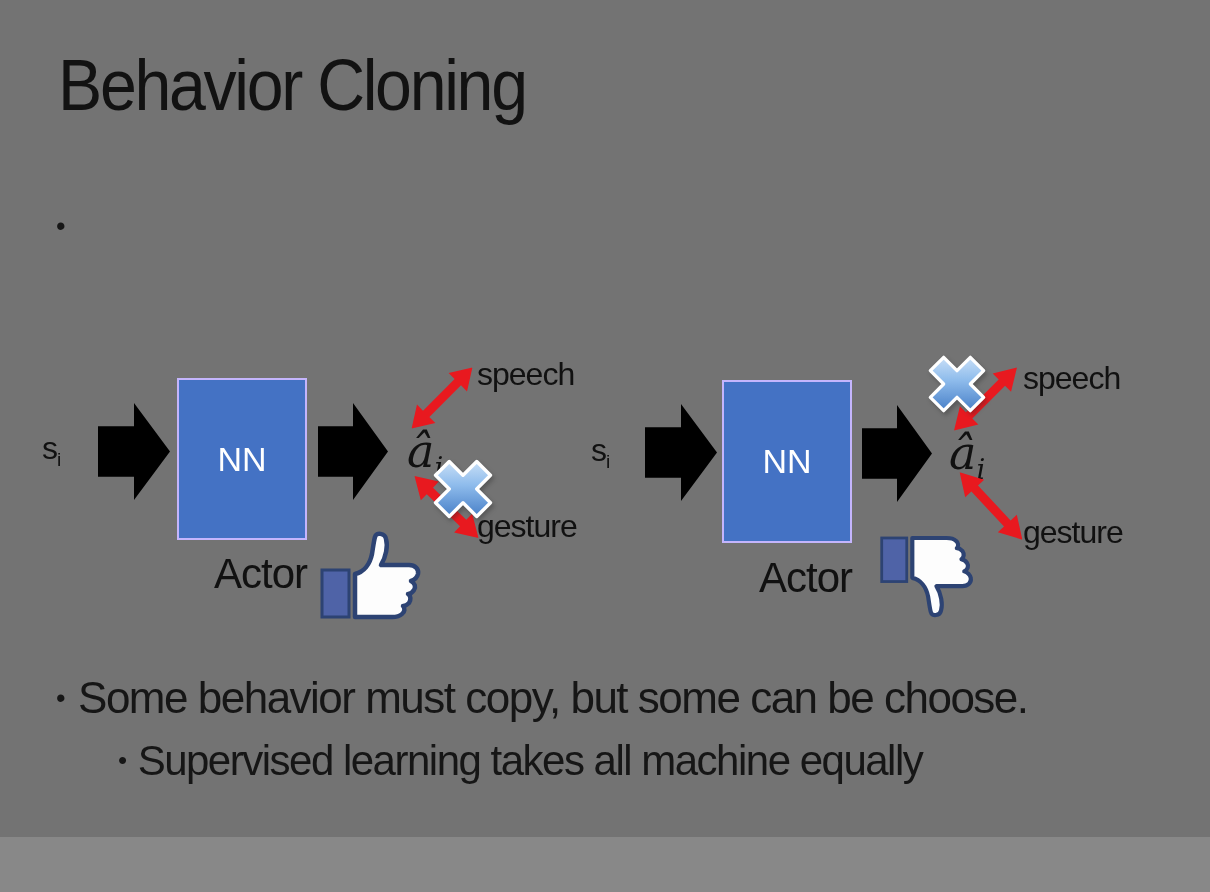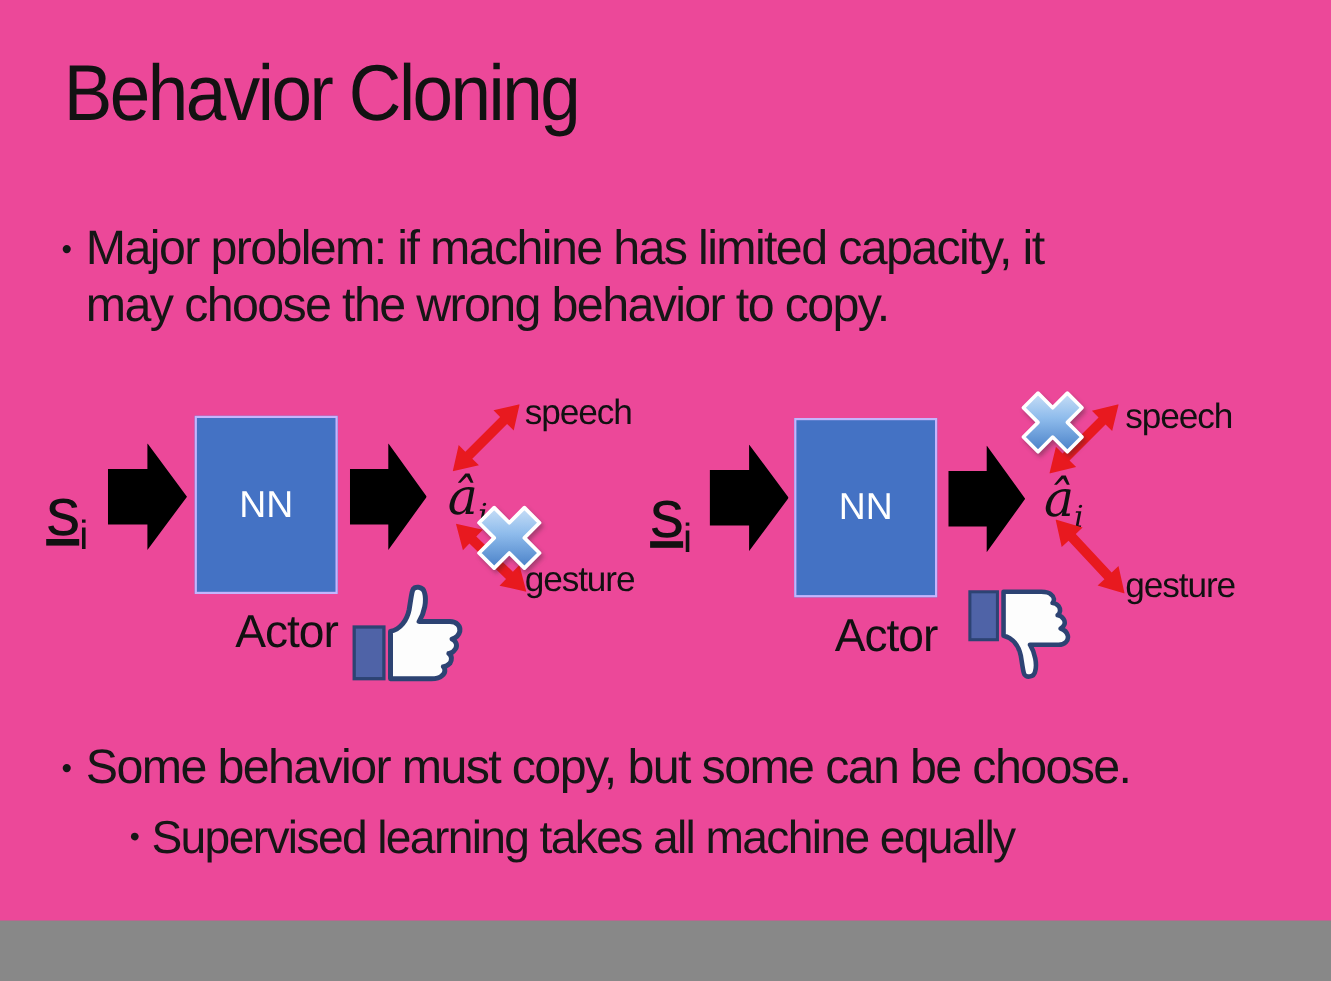--- a/index.html
+++ b/index.html
@@ -1,34 +1,34 @@
 <!DOCTYPE html>
 <html><head>
 <meta charset="utf-8">
 <style>
   html,body{margin:0;padding:0;background:#888;}
   .slide{
-    position:relative;width:1210px;height:837px;background:#ec4899;
+    position:relative;width:1210px;height:837px;background:#737373;
     overflow:hidden;font-family:"Liberation Sans",sans-serif;color:#111;
   }
   
   .title{
     position:absolute;left:58px;top:44px;font-size:72px;letter-spacing:-2.5px;
     font-weight:400;color:#121212;transform:scaleX(.92);transform-origin:left top;
     white-space:nowrap;
   }
   .bullet{position:absolute;display:flex;align-items:flex-start;letter-spacing:-1.5px;color:#161616;}
   .bullet .marker{flex:0 0 auto;font-size:.62em;line-height:1.9;margin-right:14px;}
   .b1{left:56px;top:200px;font-size:44px;line-height:1.18;}
   .b2{left:56px;top:672px;font-size:44px;line-height:1.18;}
   .b2sub{left:118px;top:736px;font-size:42px;line-height:1.18;}
   .b2sub .marker{margin-right:12px;}
   
   .abs{position:absolute;}
-  .io-label{font-size:62px;letter-spacing:-1px;color:#111;white-space:nowrap;text-decoration:underline;}
+  .io-label{font-size:32px;letter-spacing:-1px;color:#111;white-space:nowrap;}
   .io-label sub{font-size:.6em;}
   .nn-box{
     background:#4472C4;border:2px solid #c4b5fd;box-sizing:border-box;
     display:flex;align-items:center;justify-content:center;
     color:#fff;font-size:34px;letter-spacing:0;
   }
   .actor-label{font-size:42px;letter-spacing:-1px;text-align:right;color:#111;}
   .block-arrow{
     background:#000;
     clip-path:polygon(0 24%,50% 24%,50% 0,100% 50%,50% 100%,50% 76%,0 76%);
@@ -57,22 +57,21 @@
         <stop offset="1" stop-color="#2a66b8"></stop>
       </linearGradient>
     </defs>
   </svg>
 
   <div class="title">Behavior Cloning</div>
 
   <div class="bullet b1">
     <span class="marker">•</span>
     <span>
-      <span>Major problem: if machine has limited capacity, it</span><br>
-      <span>may choose the wrong behavior to copy.</span>
+      <br>
     </span>
   </div>
 
   <div>
     <div class="abs io-label" style="left:42px;top:430px;">
       <span>s</span><sub>i</sub>
     </div>
     <div class="abs block-arrow" style="left:98px;top:403px;width:72px;height:97px;"></div>
     <div class="abs nn-box" style="left:177px;top:378px;width:130px;height:162px;">
       <span>NN</span>

